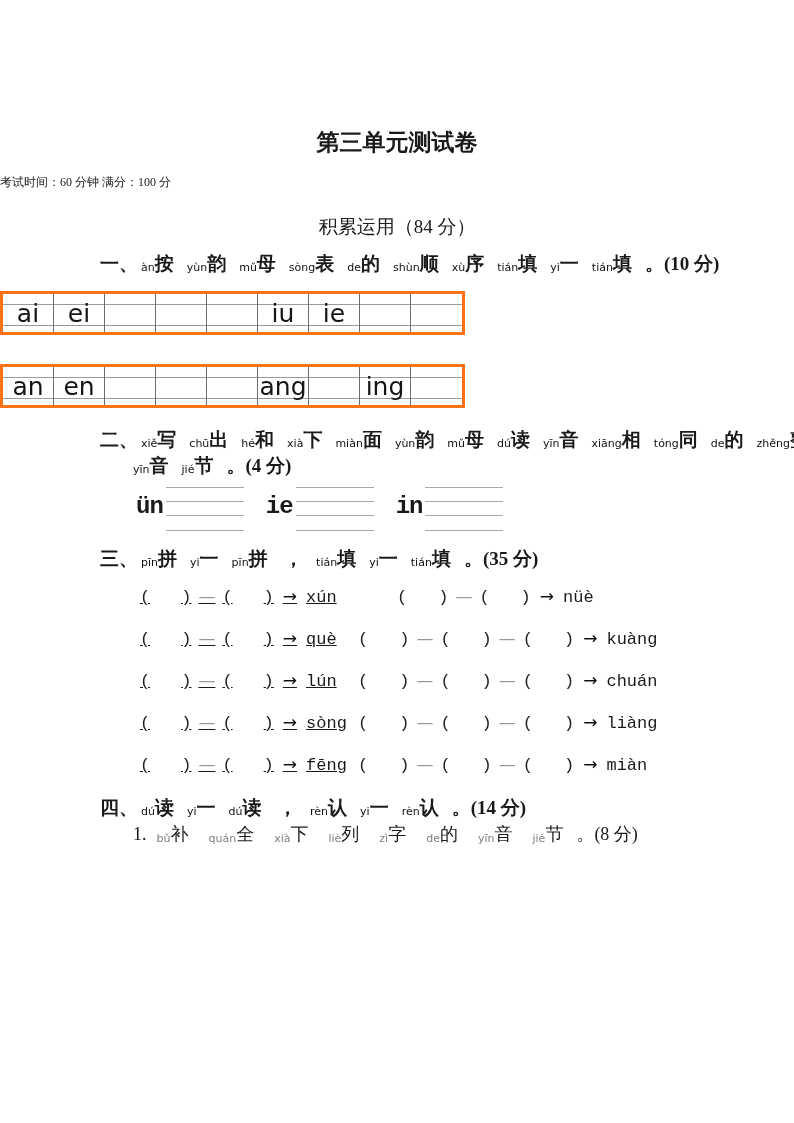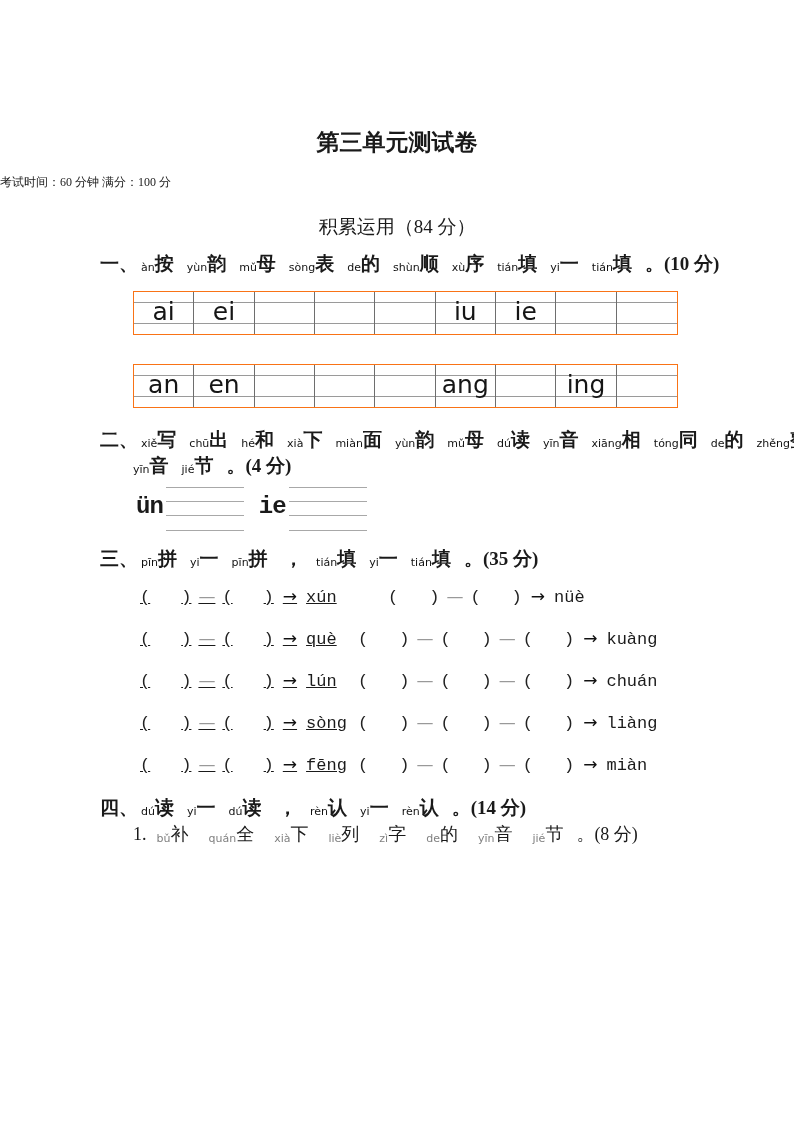--- a/index.html
+++ b/index.html
@@ -18,39 +18,39 @@
   .q-num, .q-suffix { font-size:19px; font-weight:bold; line-height:23px; }
   .q-num { margin-right:3px; }
   .plain .q-num, .plain .q-suffix, .plain .rb { font-weight:normal; font-size:18px; }
 
   .ru { display:inline-flex; flex-direction:row; align-items:flex-end; margin-right:13px; }
   .rt { font-size:11px; line-height:14px; font-family:"DejaVu Sans", sans-serif; white-space:nowrap; color:#111; }
   .gray-py .rt { color:#808080;margin-left:7px; }
   .rb { font-size:19px; line-height:23px; font-weight:bold; }
 
   .ptable {
-    width:545px; height:44px; margin-left:133px; border:1px solid #f97316;
+    width:465px; height:44px; border:3px solid #f97316;
     display:grid; grid-template-columns:repeat(9,1fr);
   }
   .ptable.t1 { margin-top:16px; }
   .ptable.t2 { margin-top:29px;text-align:center; }
   .tcell {
     border-right:1px solid #6e6e6e; display:flex; justify-content:center;
     background:linear-gradient(to bottom,
       transparent 0 10px, #9a9a9a 10px 11px,
       transparent 11px 31px, #9a9a9a 31px 32px,
       transparent 32px 100%);
   }
   .tcell:last-child { border-right:none; }
   .tcell span {
     font-family:"DejaVu Sans", sans-serif; font-size:25px; line-height:30px;
     margin-top:5px; color:#151515;
   }
 
-  .ans-row { margin-left:136px; margin-top:10px; display:flex; align-items:flex-start; }
+  .ans-row { margin-left:136px; margin-top:10px; display:flex; align-items:flex-start;gap:7px; }
   .ans { display:flex; align-items:flex-start; margin-right:15px; }
   .ans-label {
     font-family:"Liberation Mono", monospace; font-size:24px; font-weight:bold;
     line-height:26px; margin-top:7px; letter-spacing:-1px;
   }
   .grid4 {
     width:78px; height:44px; margin-left:3px;
     background:linear-gradient(to bottom,
       #a8a8a8 0 1px, transparent 1px 14px,
       #a8a8a8 14px 15px, transparent 15px 28px,
@@ -58,21 +58,21 @@
       #a8a8a8 43px 44px);
   }
 
   .spell-rows { margin-top:16px; }
   .prow {
     margin-left:140px; margin-bottom:19px; height:23px;
     font-family:"Liberation Mono", monospace; font-size:17px; white-space:nowrap;
   }
   .lcell { display:inline-block; width:218px; vertical-align:top;text-decoration:underline; }
   .rcell { display:inline-block; vertical-align:top; }
-  .rcell.two { margin-left:30px; }
+  .rcell.two { margin-left:39px; }
   .paren { font-size:17px; color:#222; }
   .pgap { display:inline-block; width:31px; }
   .dash { color:#999999; font-family:"DejaVu Sans", sans-serif; margin:0 7px; }
   .arrow { font-family:"DejaVu Sans", sans-serif; margin:0 9px; color:#111; }
   .syl { font-size:17px; letter-spacing:0; }
 </style>
 </head>
 <body>
 
 <div class="page">
@@ -239,20 +239,24 @@
   </div>
   <div class="ans-row">
       <span class="ans">
         <span class="ans-label">ün</span>
         <span class="grid4"></span>
       </span>
       <span class="ans">
         <span class="ans-label">ie</span>
         <span class="grid4"></span>
       </span>
+      <span class="ans">
+        <span class="ans-label">in</span>
+        <span class="grid4"></span>
+      </span>
     </div>
 
   <div class="q-header" style="margin-top:16px;">
     <span class="q-num">三、</span>
     <span><span class="ru">
           <span class="rt">pīn</span>
           <span class="rb">拼</span>
         </span><span class="ru">
           <span class="rt">yi</span>
           <span class="rb">一</span>

